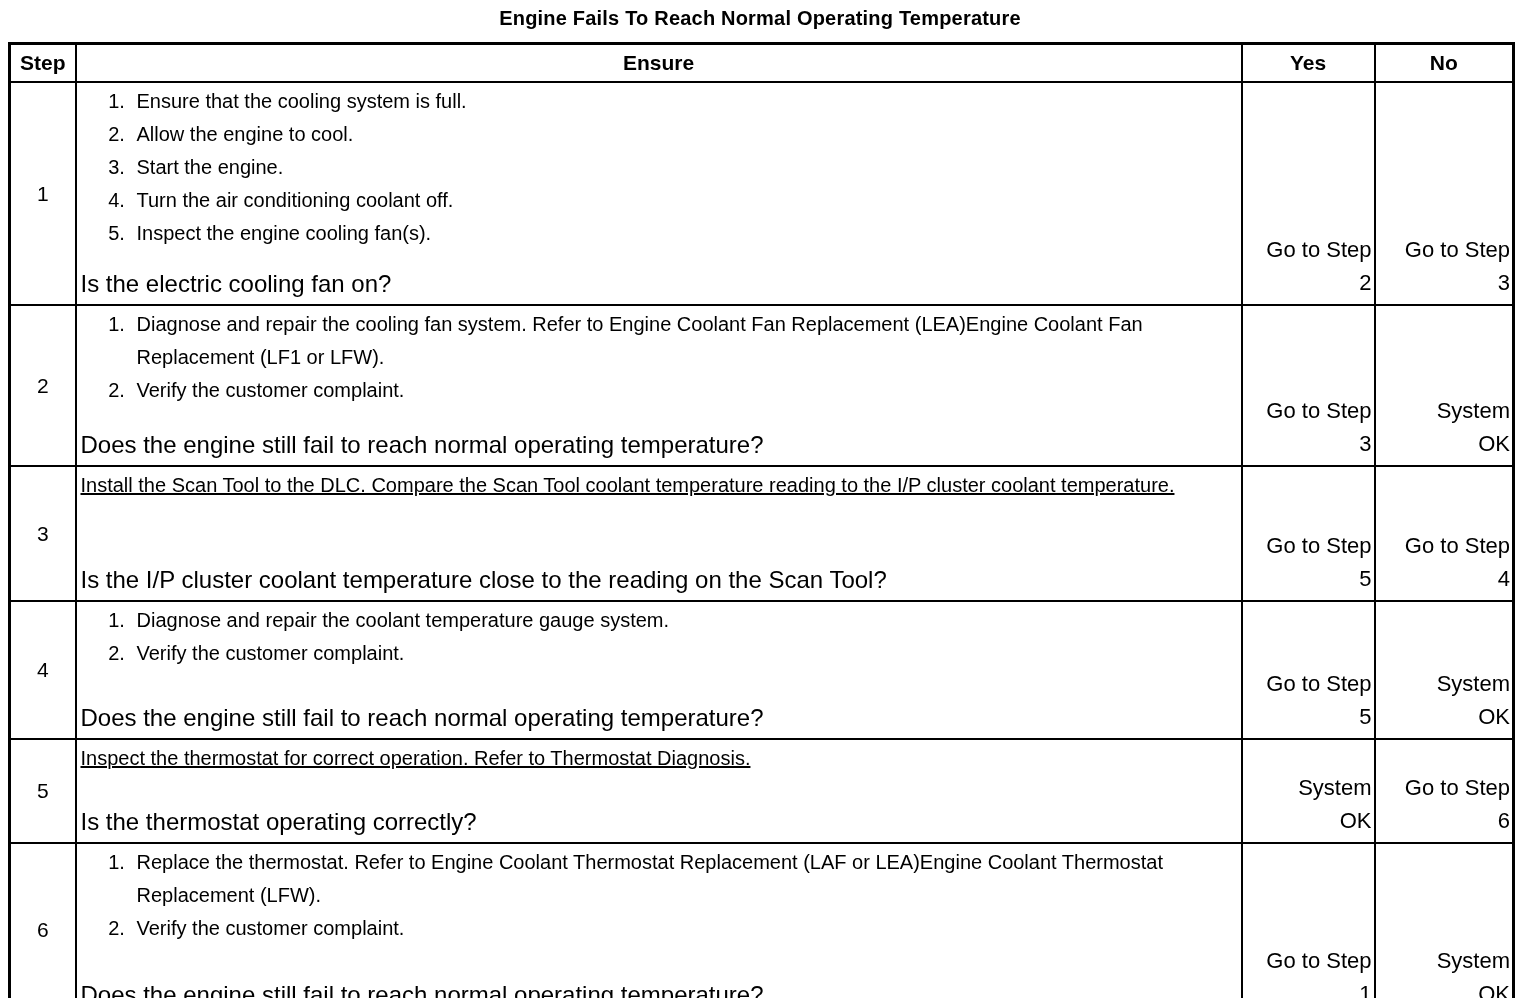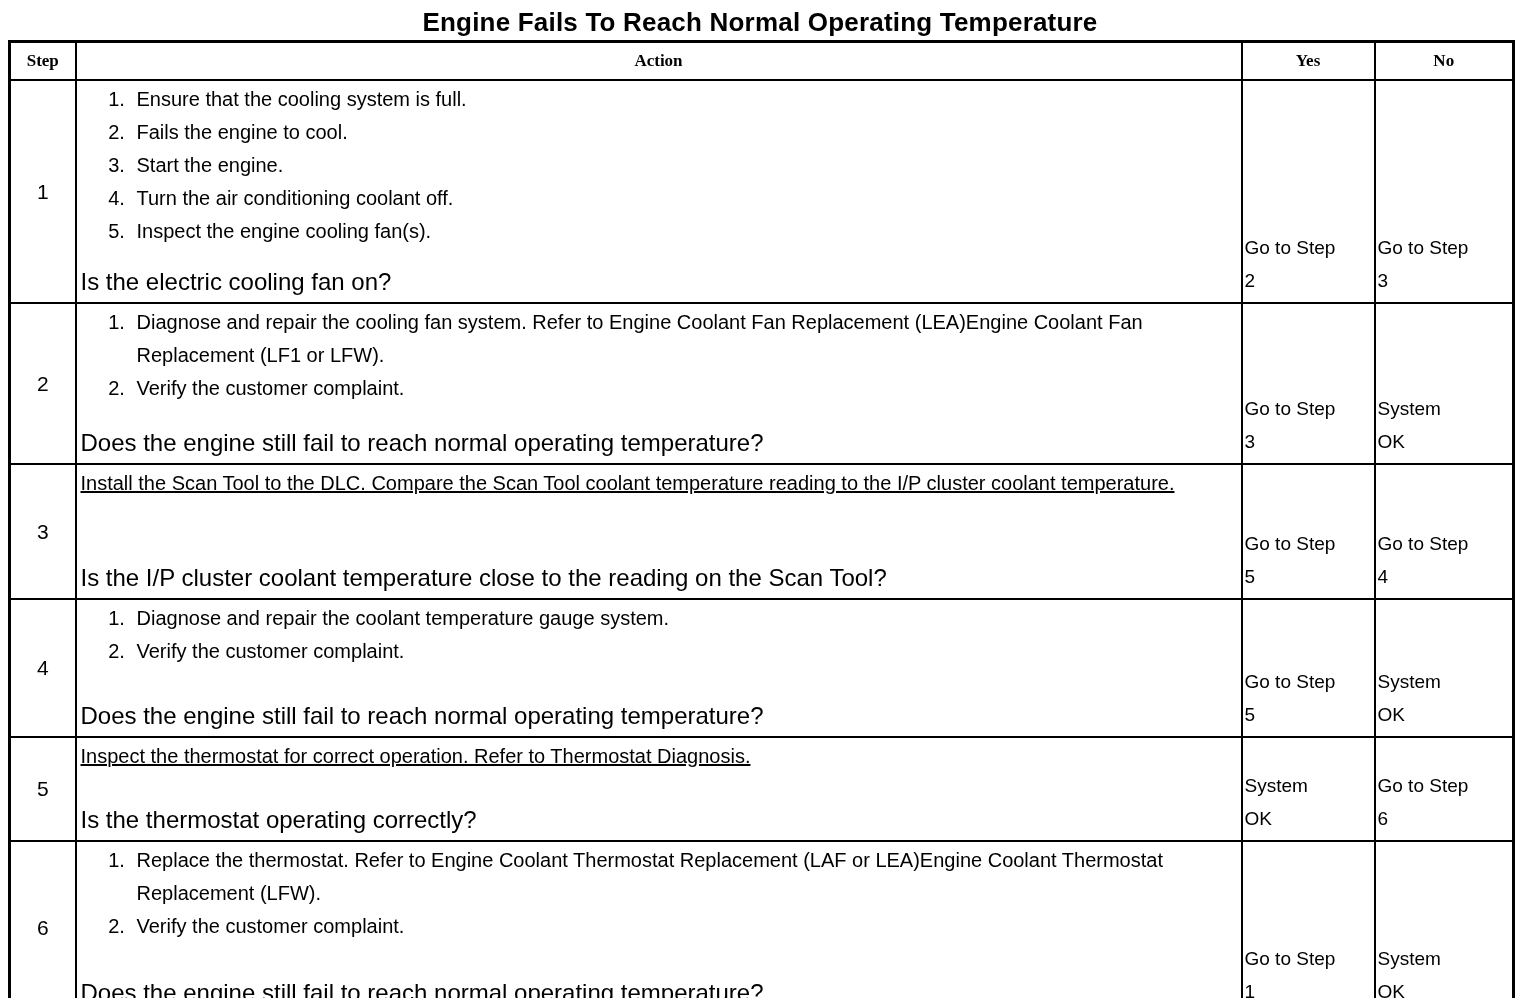--- a/index.html
+++ b/index.html
@@ -2,35 +2,35 @@
 <html><head>
 <meta charset="utf-8">
 <style>
   html, body { margin:0; padding:0; background:#ffffff; }
   body {
     width:1520px; height:998px; overflow:hidden;
     font-family:"Liberation Sans", sans-serif; color:#000;
     -webkit-font-smoothing:antialiased;
   }
   .page-title {
-    text-align:center; font-weight:bold; font-size:26px;
-    padding:7px 0 2px 0; letter-spacing:0.2px;
+    text-align:center; font-weight:bold; font-size:20px;
+    padding:7px 0 12px 0; letter-spacing:0.2px;
   }
   table.diag {
     border-collapse:collapse; table-layout:fixed;
     width:1504px; margin-left:8px;
     border:3px solid #000;
   }
   col.c-step { width:66px; }
   col.c-action { width:1166px; }
   col.c-yes { width:133px; }
   col.c-no { width:139px; }
   th {
-    border:2px solid #000; font-size:17px; font-weight:bold;
-    height:36px; text-align:center; padding:0; vertical-align:middle;font-family:Liberation Serif, serif;
+    border:2px solid #000; font-size:21px; font-weight:bold;
+    height:36px; text-align:center; padding:0; vertical-align:middle;
   }
   td { border:2px solid #000; }
   td.step-cell {
     text-align:center; vertical-align:middle;
     font-size:21px; padding:0;
   }
   td.action-cell { vertical-align:top; padding:2px 6px 7px 4px;margin-left:12px; }
   .action-flex {
     display:flex; flex-direction:column; justify-content:space-between;
   }
@@ -42,55 +42,55 @@
   .mh-r6 { min-height:146px;gap:24px; }
   ol.action-list {
     margin:0; padding-left:50px;
     font-size:20px; line-height:33px;
   }
   ol.action-list li { padding-left:6px; }
   ol.action-list.narrow li { max-width:1040px; }
   .para { font-size:20px; line-height:33px; margin:0;text-decoration:underline; }
   .question { font-size:24px; line-height:27px; padding-top:12px; }
   td.yn-cell {
-    vertical-align:bottom; text-align:left;
-    font-size:19px; line-height:33px;
+    vertical-align:bottom; text-align:right;
+    font-size:22px; line-height:33px;
     padding:0 2px 5px 2px;
     white-space:pre-line;
   }
 </style>
 </head>
 <body>
 
 <div class="page-title">Engine Fails To Reach Normal Operating Temperature</div>
 
 <table class="diag">
   <colgroup>
     <col class="c-step">
       <col class="c-action">
       <col class="c-yes">
       <col class="c-no">
   </colgroup>
   <thead>
     <tr>
       <th>Step</th>
-      <th>Action</th>
+      <th>Ensure</th>
       <th>Yes</th>
       <th>No</th>
     </tr>
   </thead>
   <tbody>
 
     <tr>
       <td class="step-cell">1</td>
       <td class="action-cell">
         <div class="action-flex mh-r1">
           <ol class="action-list">
             <li>Ensure that the cooling system is full.</li>
-            <li>Fails the engine to cool.</li>
+            <li>Allow the engine to cool.</li>
             <li>Start the engine.</li>
             <li>Turn the air conditioning coolant off.</li>
             <li>Inspect the engine cooling fan(s).</li>
           </ol>
           <div class="question">Is the electric cooling fan on?</div>
         </div>
       </td>
       <td class="yn-cell">Go to Step
 2</td>
       <td class="yn-cell">Go to Step

